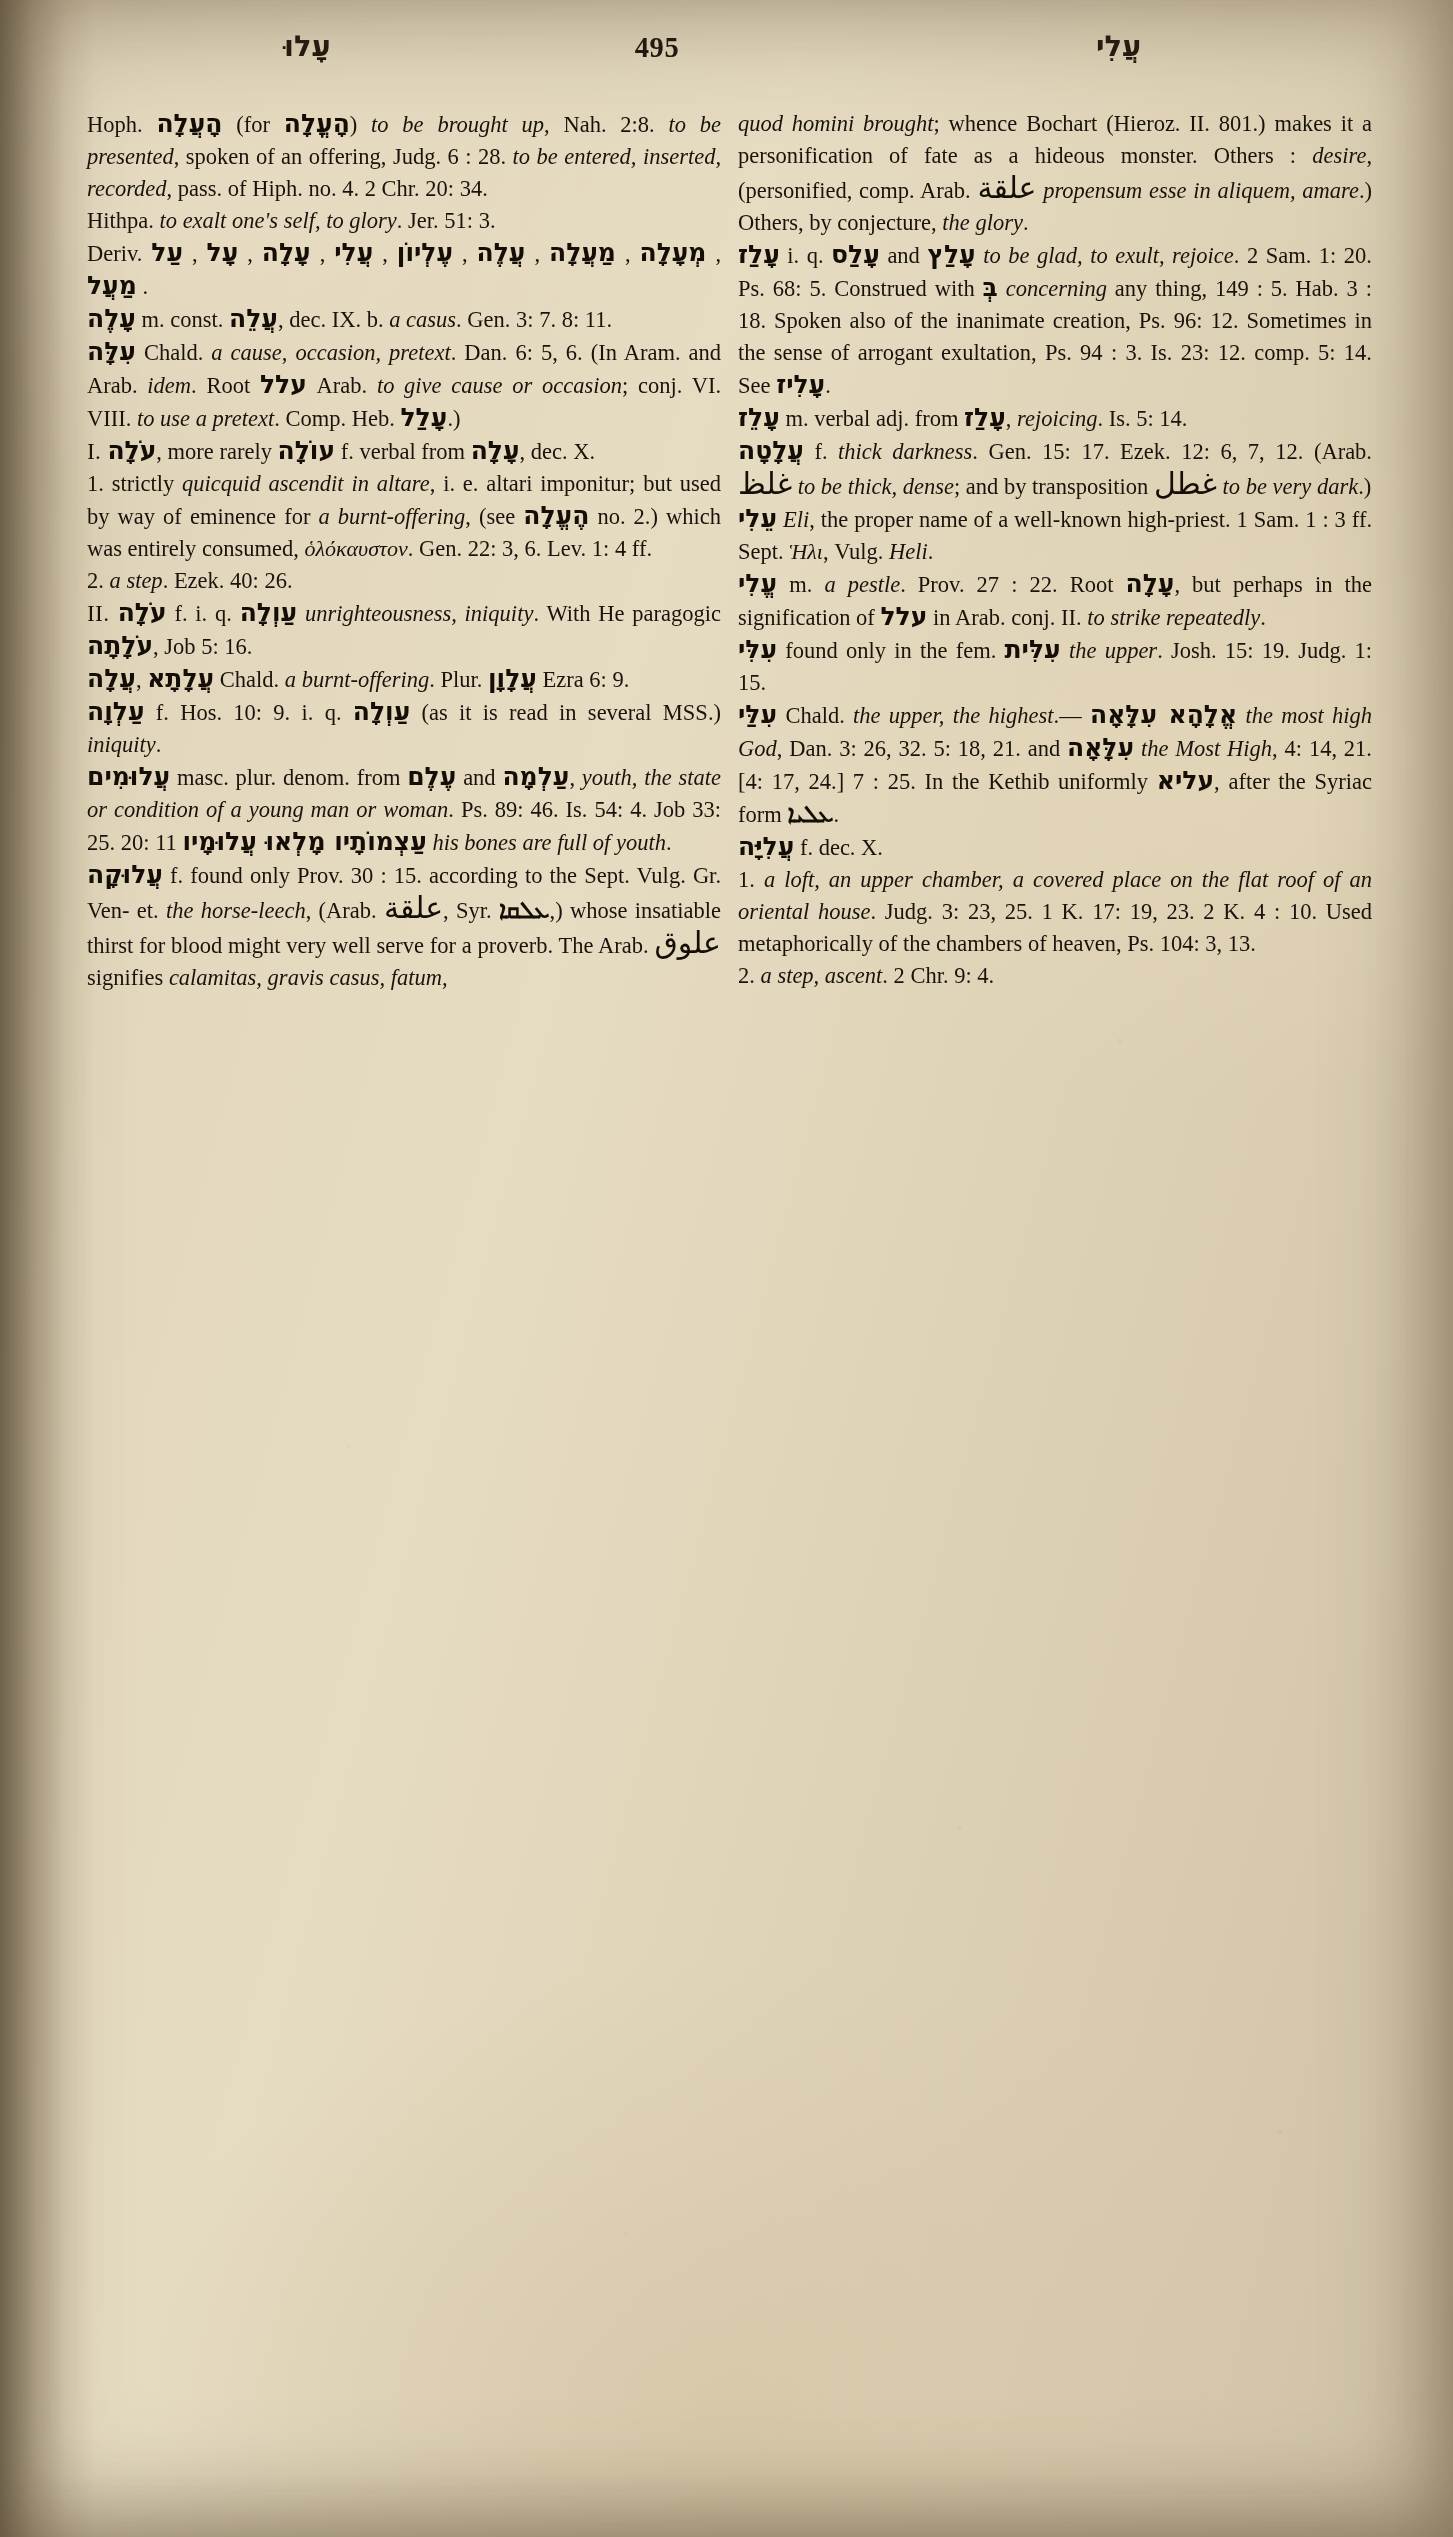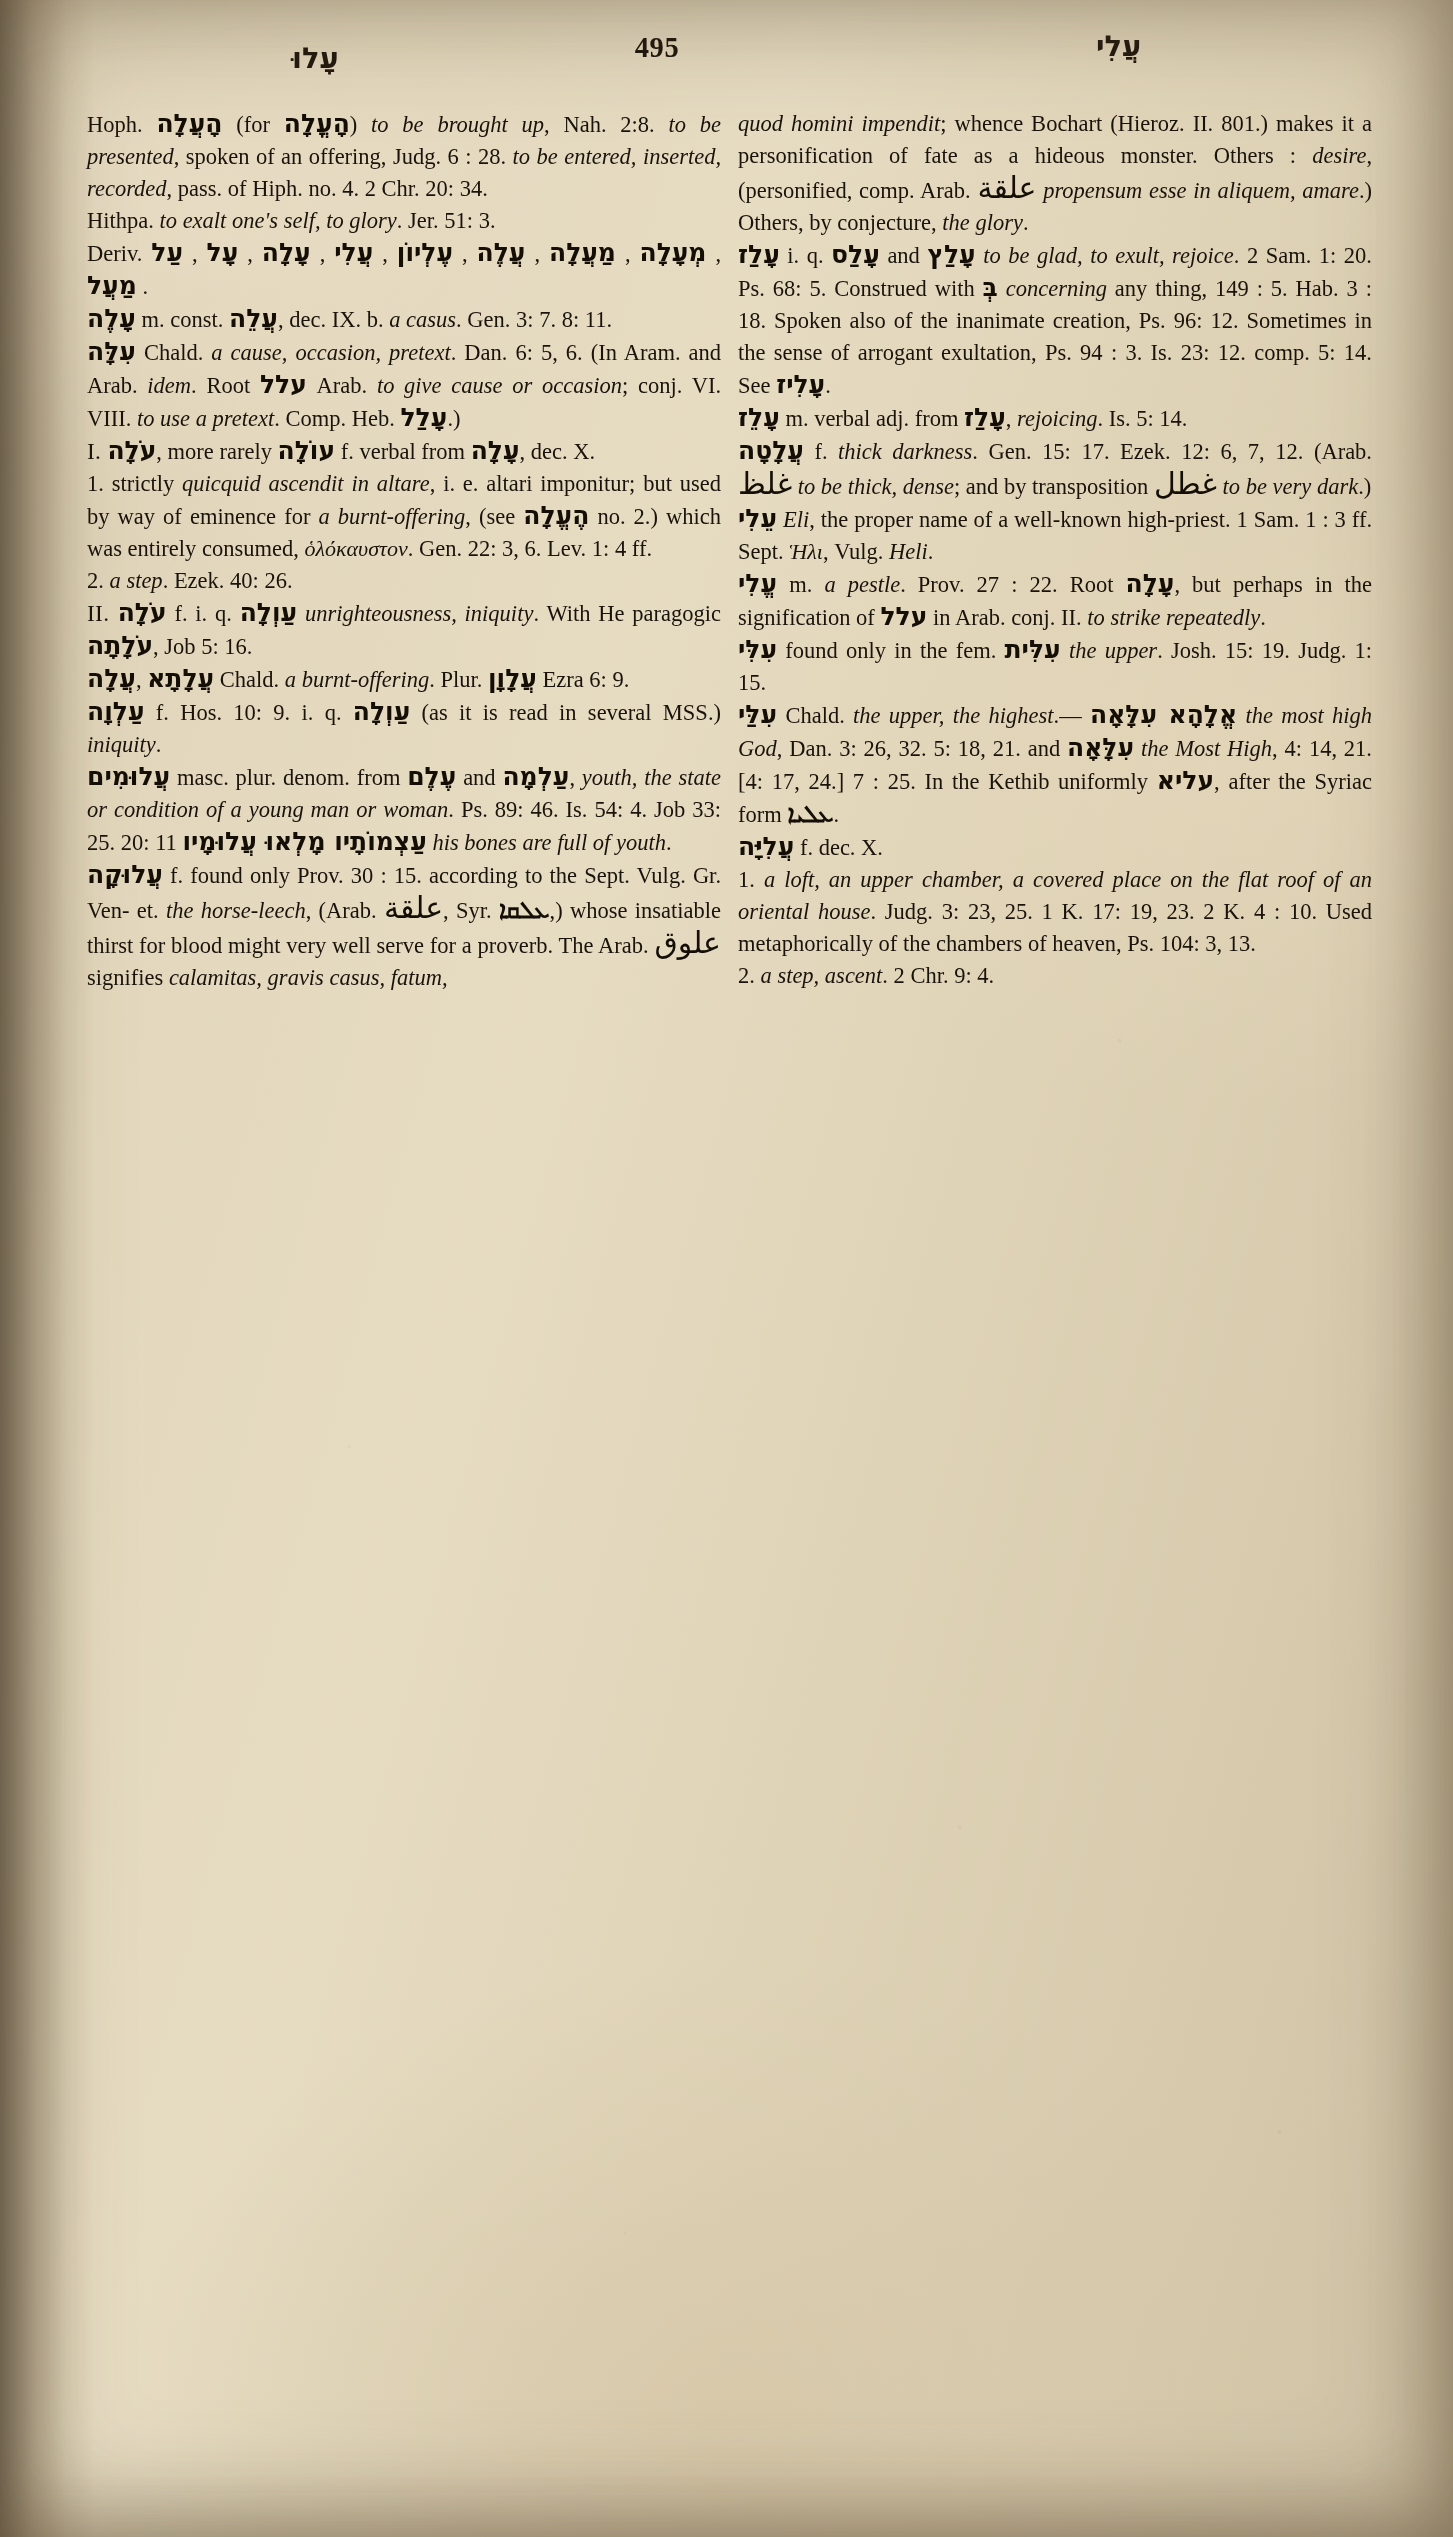--- a/index.html
+++ b/index.html
@@ -55,21 +55,21 @@
   }
   .hdr-heb {
     position: absolute;
     font-family: "DejaVu Sans", sans-serif;
     font-size: 29px;
     font-weight: 700;
     color: #20170e;
     direction: rtl;
     top: 11.4px;
   }
-  #hdr-left  { left: 292px; margin-top: 12px; }
+  #hdr-left  { left: 284px; }
   #hdr-right { left: 1096px; }
   #page-num {
     position: absolute;
     left: 0; right: 0;
     top: 14px;
     text-align: center;
     font-size: 28.5px;
     font-weight: 700;
     color: #1d150c;
     letter-spacing: 0.6px;
@@ -159,21 +159,21 @@
       <p class="entry hw-out"><span class="hangnum">I. </span><span class="heb">עֹלָה</span>, more rarely <span class="heb">עוֹלָה</span> f. verbal from <span class="heb">עָלָה</span>, dec. X.</p>
       <p class="ind">1. strictly <span class="it">quicquid ascendit in altare</span>, i. e. altari imponitur; but used by way of eminence for <span class="it">a burnt-offering</span>, (see <span class="heb">הֶעֱלָה</span> no. 2.) which was entirely consumed, <span class="grk">ὁλόκαυστον</span>. Gen. 22: 3, 6. Lev. 1: 4 ff.</p>
       <p class="ind">2. <span class="it">a step</span>. Ezek. 40: 26.</p>
       <p class="entry hw-out"><span class="hangnum">II. </span><span class="heb">עֹלָה</span> f. i. q. <span class="heb">עַוְלָה</span> <span class="it">unrighteousness, iniquity</span>. With He paragogic <span class="heb">עֹלָתָה</span>, Job 5: 16.</p>
       <p class="entry hw-out"><span class="heb">עֲלָה</span>, <span class="heb">עֲלָתָא</span> Chald. <span class="it">a burnt-offering</span>. Plur. <span class="heb">עֲלָוָן</span> Ezra 6: 9.</p>
       <p class="entry hw-out"><span class="heb">עַלְוָה</span> f. Hos. 10: 9. i. q. <span class="heb">עַוְלָה</span> (as it is read in several MSS.) <span class="it">iniquity</span>.</p>
       <p class="entry hw-out"><span class="heb">עֲלוּמִים</span> masc. plur. denom. from <span class="heb">עֶלֶם</span> and <span class="heb">עַלְמָה</span>, <span class="it">youth, the state or condition of a young man or woman</span>. Ps. 89: 46. Is. 54: 4. Job 33: 25. 20: 11 <span class="heb">עַצְמוֹתָיו מָלְאוּ עֲלוּמָיו</span> <span class="it">his bones are full of youth</span>.</p>
       <p class="entry hw-out"><span class="heb">עֲלוּקָה</span> f. found only Prov. 30 : 15. according to the Sept. Vulg. Gr. Ven- et. <span class="it">the horse-leech</span>, (Arab. <span class="arab">علقة</span>, Syr. <span class="syr">ܥܠܩܐ</span>,) whose insatiable thirst for blood might very well serve for a proverb. The Arab. <span class="arab">علوق</span> signifies <span class="it">calamitas, gravis casus, fatum,</span></p>
     </div>
   <div class="col" id="col-right">
-      <p><span class="it">quod homini impendit</span>; whence Bochart (Hieroz. II. 801.) makes it a personification of fate as a hideous monster. Others : <span class="it">desire</span>, (personified, comp. Arab. <span class="arab">علقة</span> <span class="it">propensum esse in aliquem, amare</span>.) Others, by conjecture, <span class="it">the glory</span>.</p>
+      <p><span class="it">quod homini brought</span>; whence Bochart (Hieroz. II. 801.) makes it a personification of fate as a hideous monster. Others : <span class="it">desire</span>, (personified, comp. Arab. <span class="arab">علقة</span> <span class="it">propensum esse in aliquem, amare</span>.) Others, by conjecture, <span class="it">the glory</span>.</p>
       <p class="entry hw-out"><span class="heb">עָלַז</span> i. q. <span class="heb">עָלַס</span> and <span class="heb">עָלַץ</span> <span class="it">to be glad, to exult, rejoice</span>. 2 Sam. 1: 20. Ps. 68: 5. Construed with <span class="heb">בְּ</span> <span class="it">concerning</span> any thing, 149 : 5. Hab. 3 : 18. Spoken also of the inanimate creation, Ps. 96: 12. Sometimes in the sense of arrogant exultation, Ps. 94 : 3. Is. 23: 12. comp. 5: 14. See <span class="heb">עָלִיז</span>.</p>
       <p class="entry hw-out"><span class="heb">עָלֵז</span> m. verbal adj. from <span class="heb">עָלַז</span>, <span class="it">rejoicing</span>. Is. 5: 14.</p>
       <p class="entry hw-out"><span class="heb">עֲלָטָה</span> f. <span class="it">thick darkness</span>. Gen. 15: 17. Ezek. 12: 6, 7, 12. (Arab. <span class="arab">غلظ</span> <span class="it">to be thick, dense</span>; and by transposition <span class="arab">غطل</span> <span class="it">to be very dark</span>.)</p>
       <p class="entry hw-out"><span class="heb">עֵלִי</span> <span class="it">Eli</span>, the proper name of a well-known high-priest. 1 Sam. 1 : 3 ff. Sept. <span class="grk">Ἡλι</span>, Vulg. <span class="it">Heli</span>.</p>
       <p class="entry hw-out"><span class="heb">עֱלִי</span> m. <span class="it">a pestle</span>. Prov. 27 : 22. Root <span class="heb">עָלָה</span>, but perhaps in the signification of <span class="heb">עלל</span> in Arab. conj. II. <span class="it">to strike repeatedly</span>.</p>
       <p class="entry hw-out"><span class="heb">עִלִּי</span> found only in the fem. <span class="heb">עִלִּית</span> <span class="it">the upper</span>. Josh. 15: 19. Judg. 1: 15.</p>
       <p class="entry hw-out"><span class="heb">עִלַּי</span> Chald. <span class="it">the upper, the highest</span>.— <span class="heb">אֱלָהָא עִלָּאָה</span> <span class="it">the most high God</span>, Dan. 3: 26, 32. 5: 18, 21. and <span class="heb">עִלָּאָה</span> <span class="it">the Most High</span>, 4: 14, 21. [4: 17, 24.] 7 : 25. In the Kethib uniformly <span class="heb">עליא</span>, after the Syriac form <span class="syr">ܥܠܝܐ</span>.</p>
       <p class="entry hw-out"><span class="heb">עֲלִיָּה</span> f. dec. X.</p>
       <p class="ind">1. <span class="it">a loft, an upper chamber, a covered place on the flat roof of an oriental house</span>. Judg. 3: 23, 25. 1 K. 17: 19, 23. 2 K. 4 : 10. Used metaphorically of the chambers of heaven, Ps. 104: 3, 13.</p>
       <p class="ind">2. <span class="it">a step, ascent</span>. 2 Chr. 9: 4.</p>

